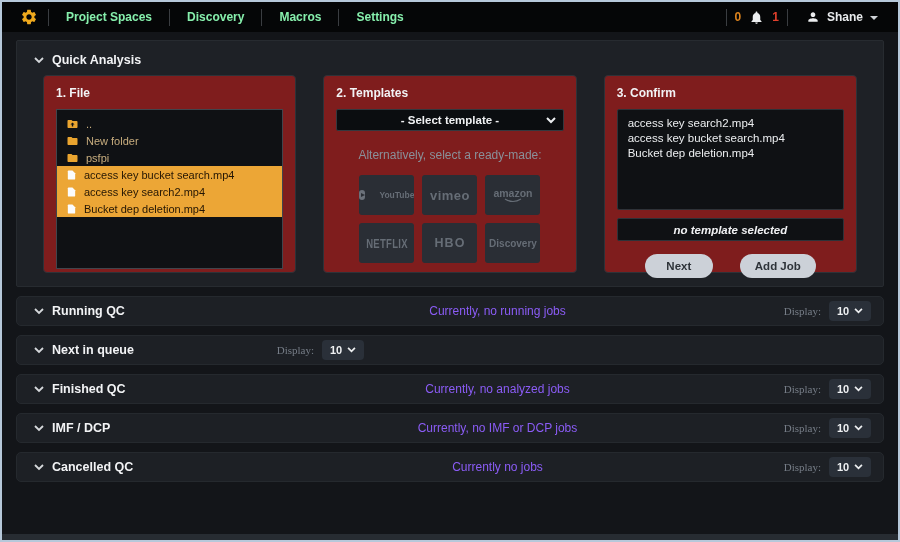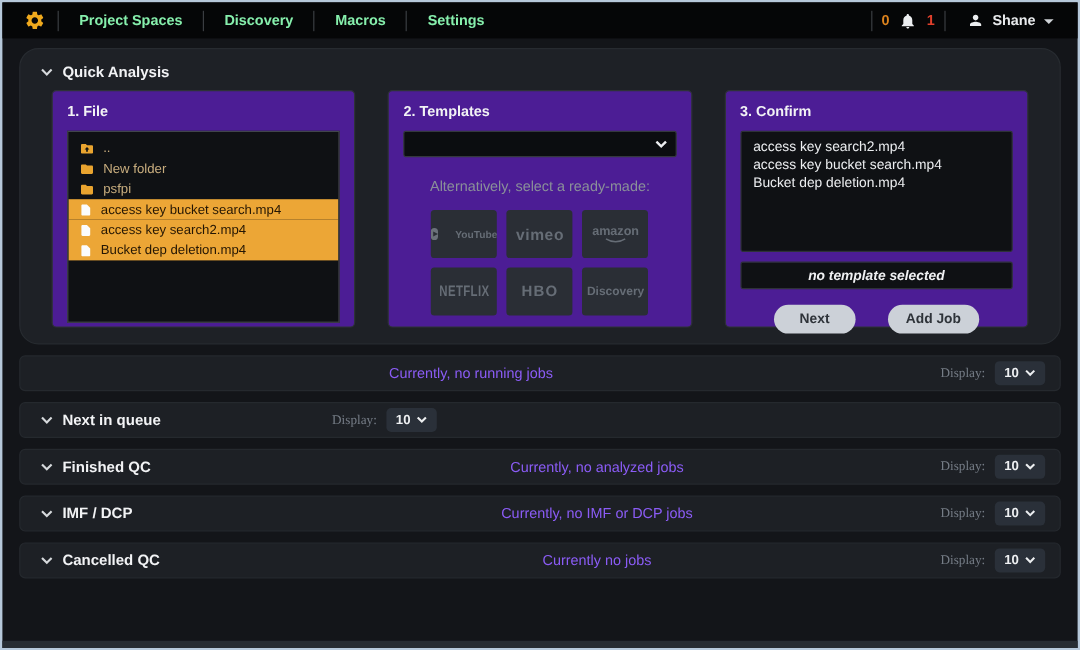--- a/index.html
+++ b/index.html
@@ -35,30 +35,30 @@
   .user-chip { display: flex; align-items: center; gap: 7px; padding: 0 10px; }
   .user-name { font-size: 12px; font-weight: bold; color: #e8eaec; }
   .caret-down {
     width: 0; height: 0; margin-top: 2px;
     border-left: 4px solid transparent; border-right: 4px solid transparent;
     border-top: 4px solid #cfd3d7;
   }
   
   .main { flex: 1 1 auto; padding: 8px 14px 0; overflow: hidden; }
   .qa-card {
-    background: #1e2126; border: 1px solid #272b30; border-radius: 16px;
+    background: #1e2126; border: 1px solid #272b30; border-radius: 2px;
     padding: 7px 0 13px;
   }
   .qa-header { display: flex; align-items: center; gap: 8px; padding: 5px 17px 8px; cursor: pointer; }
   .section-title { font-size: 12.5px; font-weight: bold; color: #f2f3f5; }
   .chev { flex: 0 0 auto; }
   .panels { display: flex; gap: 27px; padding: 0 26px; }
   .panel {
     flex: 1 1 0; height: 198px;
-    background: #4c1d95; border: 1px solid #2e3238; border-radius: 4px;
+    background: #7f1d1d; border: 1px solid #2e3238; border-radius: 4px;
     padding: 10px 12px;
   }
   .panel-title { font-size: 12px; font-weight: bold; color: #f2f3f5; }
   
   .file-list {
     margin-top: 9px; height: 160px;
     background: #0f1114; border: 1px solid #41454c;
     padding: 5px 0; overflow: hidden; cursor: pointer;
   }
   .file-row {
@@ -257,20 +257,21 @@
                   </svg>
               </span>
               <span>Bucket dep deletion.mp4</span>
             </div>
           </div>
         </div>
 
         <div class="panel">
           <div class="panel-title">2. Templates</div>
           <div class="tpl-select">
+            <span class="sel-label">- Select template -</span>
             <span class="sel-chev">
               <svg width="10" height="7" viewBox="0 0 10 7" fill="none" stroke="#eceef0" stroke-width="2">
                   <polyline points="1,1 5,5 9,1"></polyline>
                 </svg>
             </span>
           </div>
           <div class="ready-label">Alternatively, select a ready-made:</div>
           <div class="tiles">
             <div class="tile t-youtube">
               <span class="yt-badge">
@@ -310,20 +311,28 @@
           <div class="confirm-actions">
             <button class="pill-btn reset">Next</button>
             <button class="pill-btn addjob">Add Job</button>
           </div>
         </div>
 
       </div>
     </div>
 
     <div class="section-row">
+      <div class="sec-left">
+        <span class="chev">
+            <svg width="10" height="7" viewBox="0 0 10 7" fill="none" stroke="#d6d9dc" stroke-width="1.8">
+              <polyline points="1,1 5,5 9,1"></polyline>
+            </svg>
+          </span>
+        <span class="section-title">Running QC</span>
+      </div>
       <div class="sec-empty">Currently, no running jobs</div>
       <div class="sec-right">
         <span class="display-label">Display:</span>
         <div class="display-select">
           <span>10</span>
           <svg width="9" height="6" viewBox="0 0 10 7" fill="none" stroke="#eceef0" stroke-width="2">
               <polyline points="1,1 5,5 9,1"></polyline>
             </svg>
         </div>
       </div>

